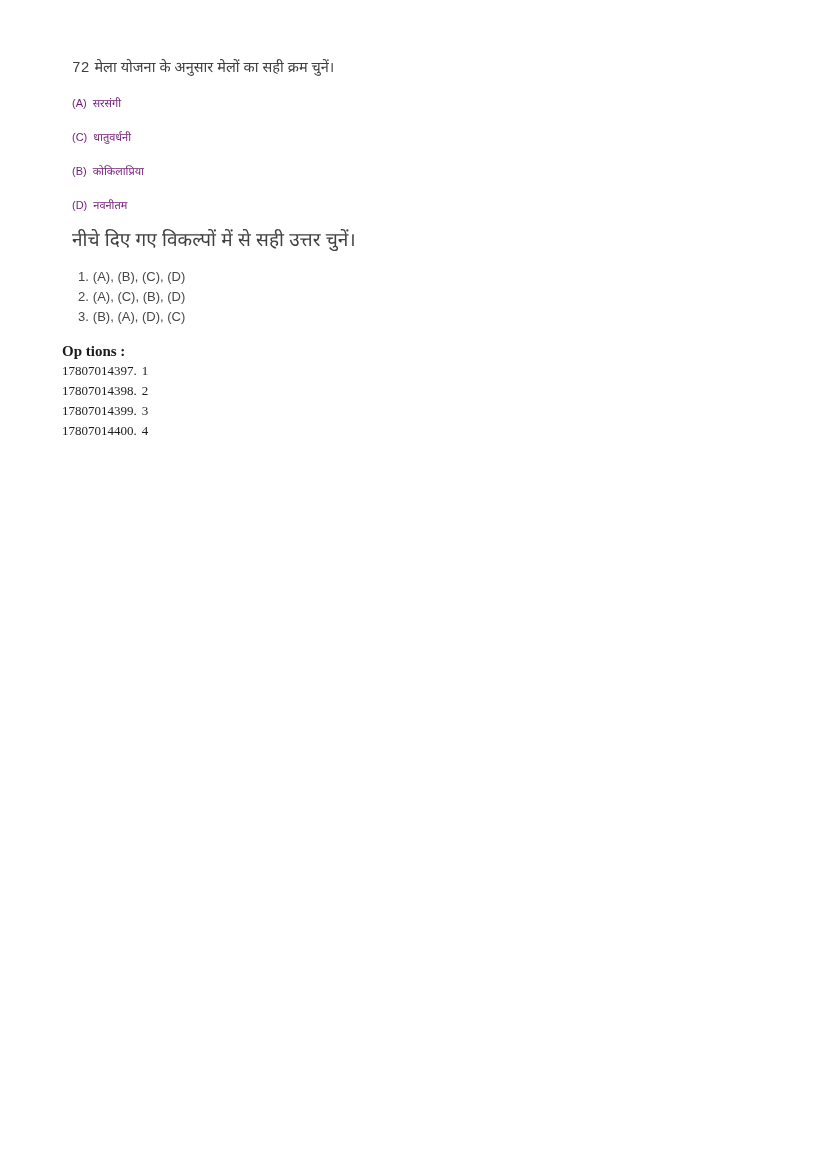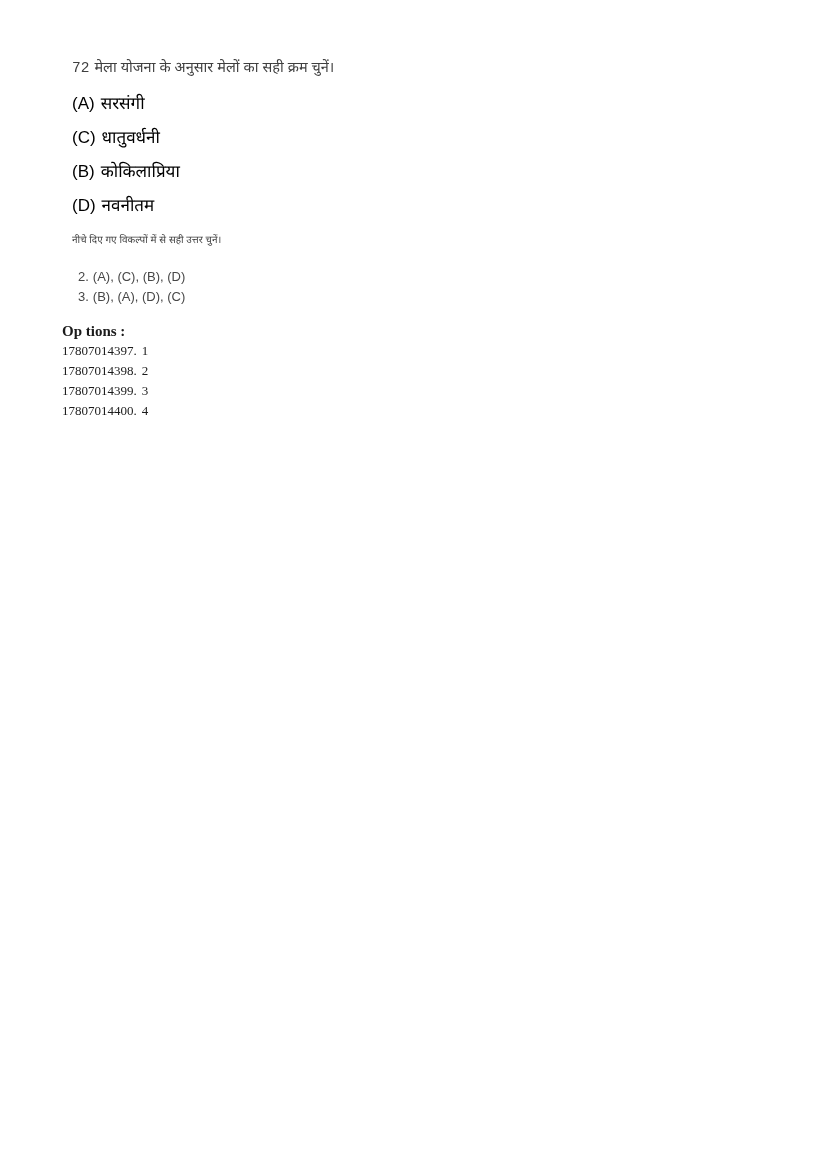--- a/index.html
+++ b/index.html
@@ -20,28 +20,28 @@
     color: #3f3f3f;
   }
   .qline {
     font-size: 14.5px;
     line-height: 15px;
     margin: 0 0 20px 0;
     color: #3f3f3f;
   }
   .qnum { margin-right: 5px; font-family: Liberation Mono, monospace; }
   .opt-line {
-    font-size: 17px;
+    font-size: 11px;
     line-height: 15px;
     margin: 0 0 19px 0;
-    color: #000000;
+    color: #701a75;
   }
   .opt-label { margin-right: 6px; }
   .instruction {
-    font-size: 10px;
+    font-size: 19px;
     line-height: 15px;
     margin: 14px 0 20px 0;
     color: #3f3f3f;
   }
   .choice-list {
     margin: 0 0 0 6px;
     padding: 0;
   }
   .choice-line {
     font-size: 13px;
@@ -88,20 +88,23 @@
       <span class="opt-label">(B)</span><span>कोकिलाप्रिया</span>
     </p>
     <p class="opt-line">
       <span class="opt-label">(D)</span><span>नवनीतम</span>
     </p>
 
     <p class="instruction">नीचे दिए गए विकल्पों में से सही उत्तर चुनें।</p>
 
     <div class="choice-list">
       <p class="choice-line">
+        <span class="choice-num">1.</span><span>(A), (B), (C), (D)</span>
+      </p>
+      <p class="choice-line">
         <span class="choice-num">2.</span><span>(A), (C), (B), (D)</span>
       </p>
       <p class="choice-line">
         <span class="choice-num">3.</span><span>(B), (A), (D), (C)</span>
       </p>
     </div>
 
     <div class="options-block">
       <p class="options-heading">Op tions :</p>
       <p class="answer-row">

